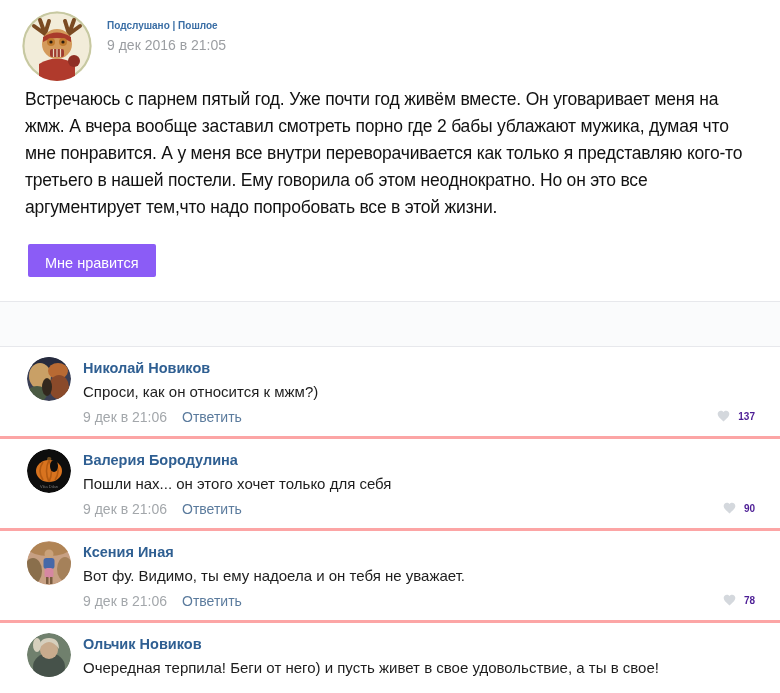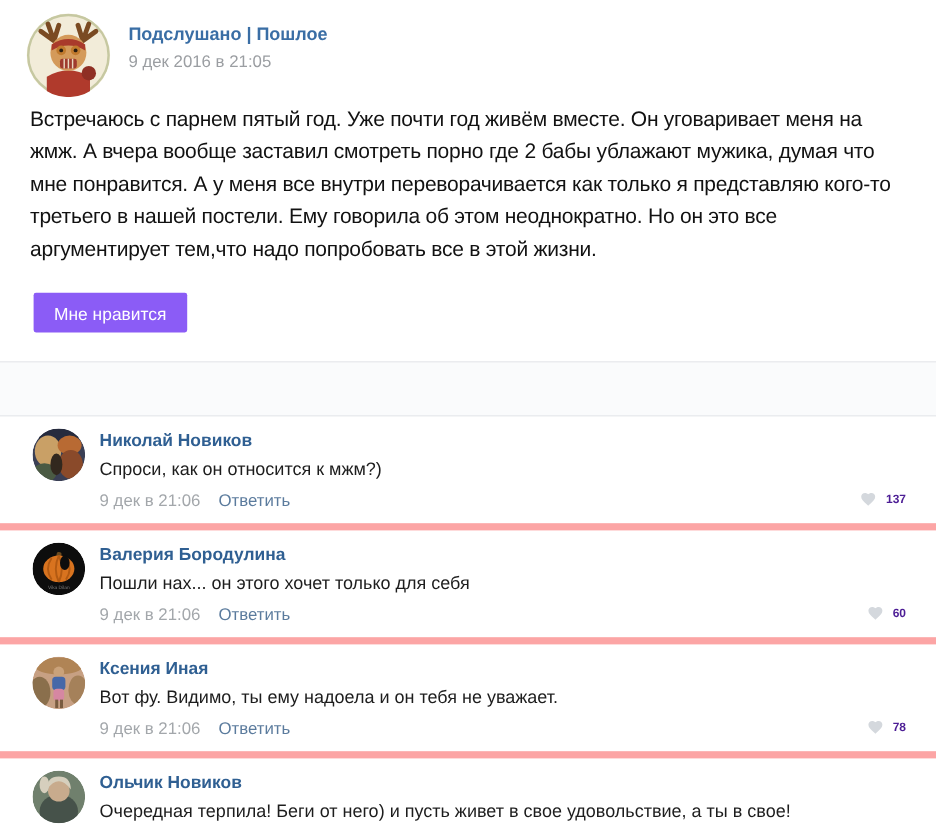--- a/index.html
+++ b/index.html
@@ -12,21 +12,21 @@
   }
 
   
   .post-header { display: flex; gap: 15px; padding: 11px 25px 0 22px; }
   .group-avatar {
     width: 70px; height: 70px; border-radius: 50%;
     overflow: hidden; flex: 0 0 70px; cursor: pointer;
   }
   .header-info { padding-top: 9px; }
   .group-name {
-    font-size: 15px; font-weight: bold; color: #3a6ea5;
+    font-size: 10px; font-weight: bold; color: #3a6ea5;
     margin-bottom: 6px; cursor: pointer;
   }
   .post-date { font-size: 14px; color: #9b9ea2; cursor: pointer; }
 
   
   .post-text {
     margin: 5px 25px 0 25px;
     font-size: 17.5px; line-height: 27px; color: #121212;
     letter-spacing: -0.2px;
   }
@@ -47,21 +47,21 @@
     height: 46px; background: #fafbfc;
     border-top: 1px solid #e7e8ec; border-bottom: 1px solid #e7e8ec;
   }
 
   
   .comment {
     position: relative;
     display: flex; gap: 12px;
     padding: 10px 25px 11px 27px;
   }
-  .comment + .comment { border-top: 6px solid #fca5a5; }
+  .comment + .comment { border-top: 3px solid #fca5a5; }
   .comment-avatar {
     width: 44px; height: 44px; border-radius: 50%;
     overflow: hidden; flex: 0 0 44px; cursor: pointer;
   }
   .comment-main { padding-top: 2px; }
   .comment-author {
     font-size: 14.5px; font-weight: bold; color: #2f5f92;
     margin-bottom: 7px; cursor: pointer; display: inline-block;
   }
   .comment-text { font-size: 15px; color: #1d1d1d; line-height: 18px; margin-bottom: 8px; }
@@ -165,21 +165,21 @@
       <div class="comment-text">Пошли нах... он этого хочет только для себя</div>
       <div class="comment-meta">
         <span class="comment-date">9 дек в 21:06</span>
         <span class="reply-link">Ответить</span>
       </div>
     </div>
     <div class="comment-likes">
       <svg class="cmt-heart" viewBox="0 0 24 24">
         <path d="M12 21.35l-1.45-1.32C5.4 15.36 2 12.28 2 8.5 2 5.42 4.42 3 7.5 3c1.74 0 3.41.81 4.5 2.09C13.09 3.81 14.76 3 16.5 3 19.58 3 22 5.42 22 8.5c0 3.78-3.4 6.86-8.55 11.54L12 21.35z"></path>
       </svg>
-      <span class="cmt-like-count">60</span>
+      <span class="cmt-like-count">90</span>
     </div>
   </div>
 
   <div class="comment">
     <div class="comment-avatar">
       <svg viewBox="0 0 44 44" width="44" height="44">
         <circle cx="22" cy="22" r="22" fill="#c7a083"></circle>
         <ellipse cx="22" cy="8" rx="20" ry="7" fill="#b08455"></ellipse>
         <ellipse cx="6" cy="30" rx="9" ry="13" fill="#8a6f4c"></ellipse>
         <ellipse cx="38" cy="28" rx="8" ry="12" fill="#a5815a"></ellipse>

